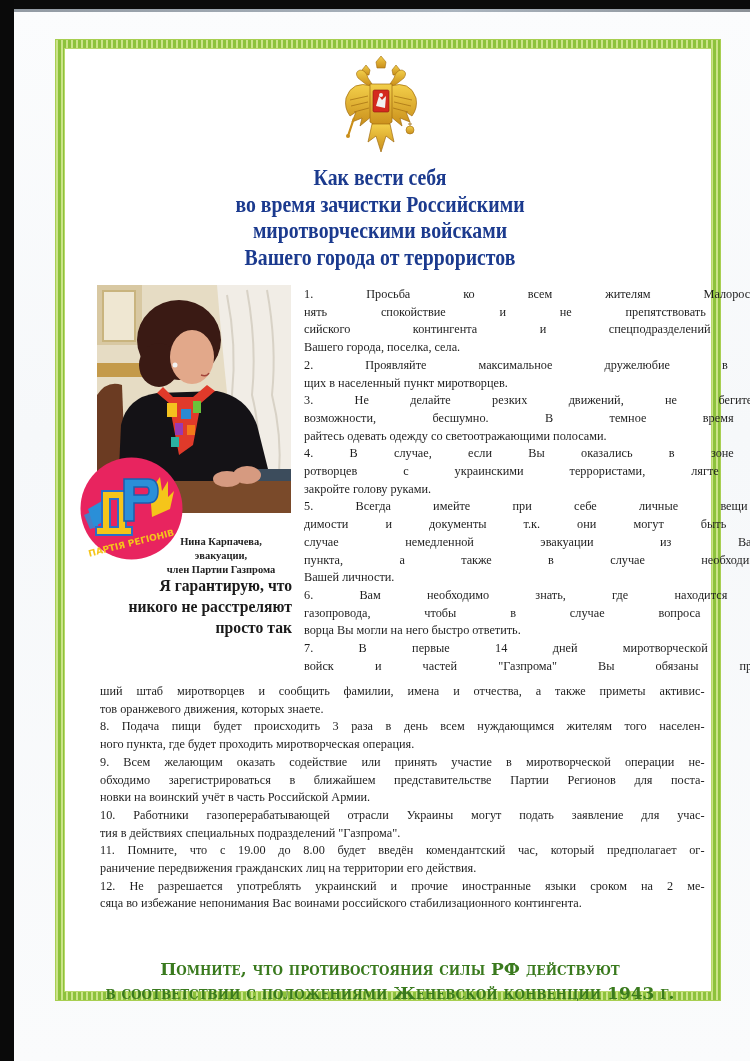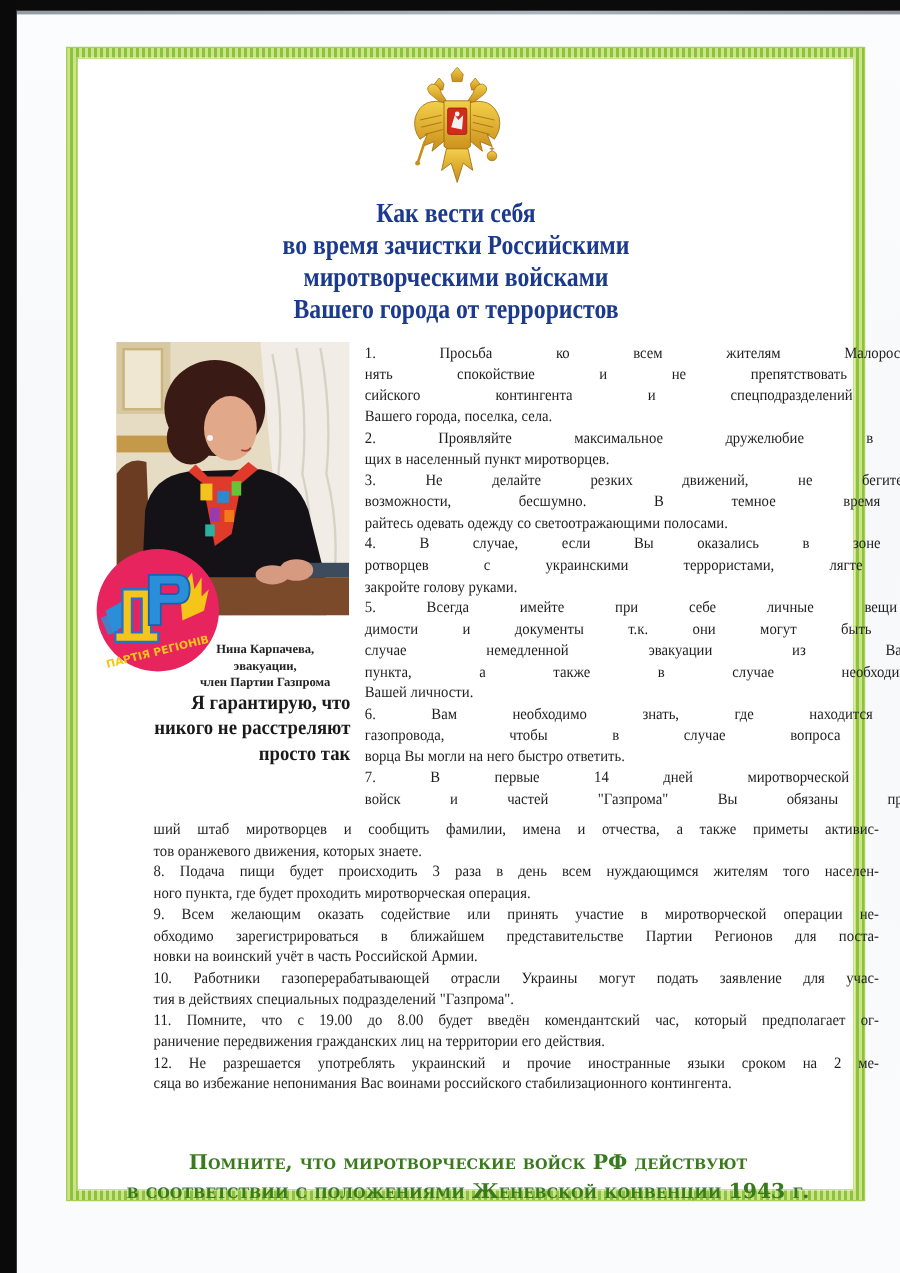--- a/index.html
+++ b/index.html
@@ -233,34 +233,34 @@
       <span class="line">пункта, а также в случае необходимости установления</span>
       <span class="line last">Вашей личности.</span>
       <span class="line">6. Вам необходимо знать, где находится ближайшая труба</span>
       <span class="line">газопровода, чтобы в случае вопроса российского мирот-</span>
       <span class="line last">ворца Вы могли на него быстро ответить.</span>
       <span class="line">7. В первые 14 дней миротворческой операции российских</span>
       <span class="line">войск и частей "Газпрома" Вы обязаны прийти в ближай-</span>
     </div>
 </div>
 
-<div class="body-text col-full" style="top:682px;margin-left:28px;">
+<div class="body-text col-full" style="top:682px;">
   <div class="cond" id="fullcol" style="width:650px;">
       <span class="line">ший штаб миротворцев и сообщить фамилии, имена и отчества, а также приметы активис-</span>
       <span class="line last">тов оранжевого движения, которых знаете.</span>
       <span class="line">8. Подача пищи будет происходить 3 раза в день всем нуждающимся жителям того населен-</span>
       <span class="line last">ного пункта, где будет проходить миротворческая операция.</span>
       <span class="line">9. Всем желающим оказать содействие или принять участие в миротворческой операции не-</span>
       <span class="line">обходимо зарегистрироваться в ближайшем представительстве Партии Регионов для поста-</span>
       <span class="line last">новки на воинский учёт в часть Российской Армии.</span>
       <span class="line">10. Работники газоперерабатывающей отрасли Украины могут подать заявление для учас-</span>
       <span class="line last">тия в действиях специальных подразделений "Газпрома".</span>
       <span class="line">11. Помните, что с 19.00 до 8.00 будет введён комендантский час, который предполагает ог-</span>
       <span class="line last">раничение передвижения гражданских лиц на территории его действия.</span>
       <span class="line">12. Не разрешается употреблять украинский и прочие иностранные языки сроком на 2 ме-</span>
       <span class="line last">сяца во избежание непонимания Вас воинами российского стабилизационного контингента.</span>
     </div>
 </div>
 
 <div class="footer">
-  <div>Помните, что миротворческие войск РФ действуют</div>
+  <div>Помните, что противостояния силы РФ действуют</div>
   <div>в соответствии с положениями Женевской конвенции 1943 г.</div>
 </div>
 
 </body></html>

